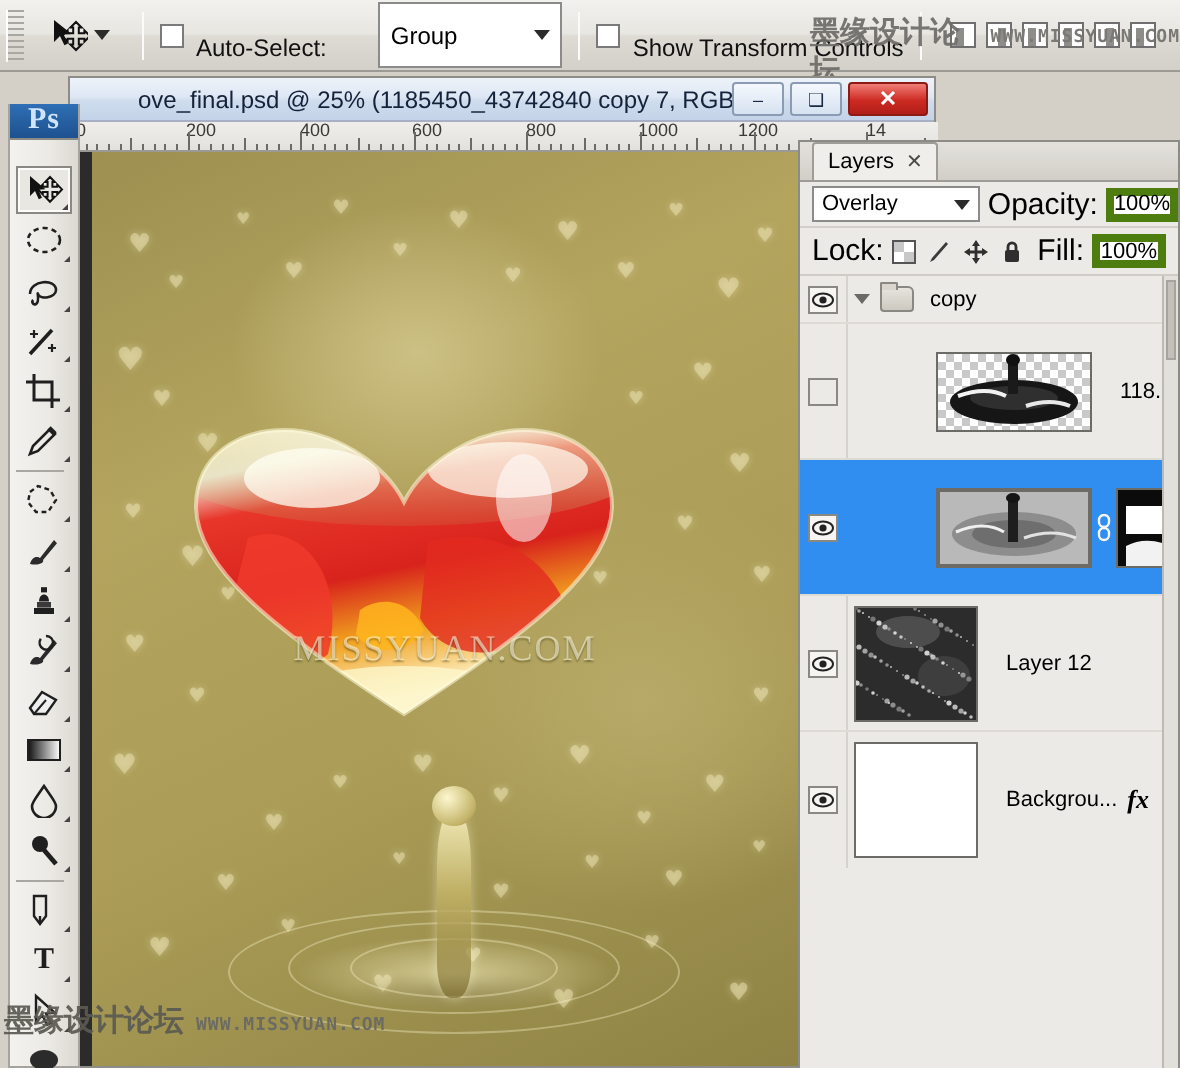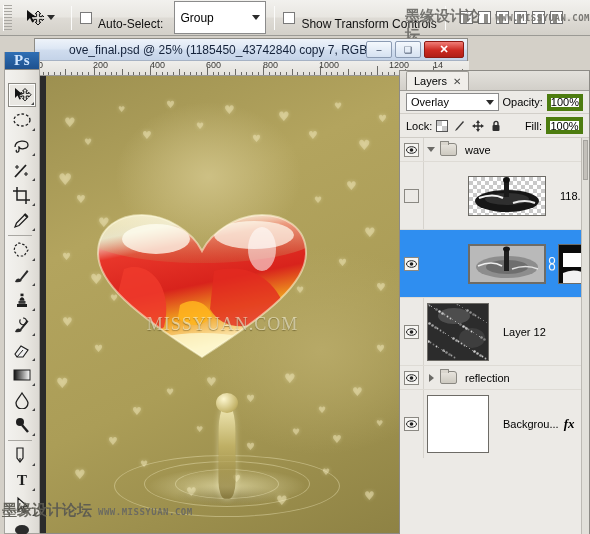--- a/index.html
+++ b/index.html
@@ -35,21 +35,21 @@
   }
   .ob-sep { width: 1px; height: 24px; background: #b2b0ab; margin: 0 8px;
             border-right: 1px solid #fbfbfa; }
   .chk {
     width: 12px; height: 12px; background: #fff;
     border: 1px solid #7a7a7a; display: inline-block; flex: none;
   }
   .ob-label { font-size: 12px; color: #111; white-space: nowrap; margin-top: 12px; }
   .ob-group { display: flex; align-items: center; gap: 6px; }
   .ob-select {
-    margin-left: 5px; width: 92px; height: 33px; background: #fff;
+    margin-left: 20px; width: 92px; height: 33px; background: #fff;
     border: 1px solid #8b8b8b; display: flex; align-items: center;
     justify-content: space-between; padding: 0 5px; font-size: 12px;
   }
   .align-icons { display: flex; align-items: center; gap: 5px; padding-left: 6px; }
   .align-ic {
     width: 13px; height: 13px; border: 1px solid #6f6f6f; background: #fff;
     position: relative;
   }
   .align-ic::after {
     content: ""; position: absolute; left: 2px; top: 2px; width: 4px; height: 9px;
@@ -223,21 +223,21 @@
   .lp-row1 { border-bottom: 1px solid #d2cfc9; }
   .blend-select {
     width: 102px; height: 18px; background: #fff; border: 1px solid #8b8b8b;
     display: flex; align-items: center; justify-content: space-between;
     padding: 0 4px; font-size: 11px; gap: 28px;
   }
   .lp-num {
     width: 37px; height: 17px; background: #fff; border: 4px solid #4d7c0f;
     font-size: 11px; display: flex; align-items: center; justify-content: center;
   }
-  .lp-lbl { font-size: 11px; white-space: nowrap; }
+  .lp-lbl { font-size: 15px; white-space: nowrap; }
   .lock-ics { display: flex; align-items: center; gap: 6px; }
   .lock-ic { width: 12px; height: 12px; position: relative; }
 
   .layer-list {
     flex: 1; overflow: hidden; background: #eceae6;
     border-top: 1px solid #cfccc6;
   }
   .layer-row {
     display: flex; align-items: center; height: 34px; position: relative;
     border-bottom: 1px solid #dedbd5;
@@ -374,21 +374,21 @@
       </span>
     </div>
 
     <div class="ruler">
       <span class="lbl" style="left:3px">0</span>
       <span class="lbl" style="left:58px">200</span>
       <span class="lbl" style="left:115px">400</span>
       <span class="lbl" style="left:171px">600</span>
       <span class="lbl" style="left:228px">800</span>
       <span class="lbl" style="left:284px">1000</span>
-      <span class="lbl" style="left:354px">1200</span>
+      <span class="lbl" style="left:334px">1200</span>
       <span class="lbl" style="left:398px">14</span>
       <span id="ruler-ticks"><span class="tick" style="left:2.0px;height:9px"></span><span class="tick" style="left:7.7px;height:3px"></span><span class="tick" style="left:13.3px;height:3px"></span><span class="tick" style="left:19.0px;height:3px"></span><span class="tick" style="left:24.6px;height:3px"></span><span class="tick" style="left:30.3px;height:6px"></span><span class="tick" style="left:36.0px;height:3px"></span><span class="tick" style="left:41.6px;height:3px"></span><span class="tick" style="left:47.3px;height:3px"></span><span class="tick" style="left:52.9px;height:3px"></span><span class="tick" style="left:58.6px;height:9px"></span><span class="tick" style="left:64.3px;height:3px"></span><span class="tick" style="left:69.9px;height:3px"></span><span class="tick" style="left:75.6px;height:3px"></span><span class="tick" style="left:81.2px;height:3px"></span><span class="tick" style="left:86.9px;height:6px"></span><span class="tick" style="left:92.6px;height:3px"></span><span class="tick" style="left:98.2px;height:3px"></span><span class="tick" style="left:103.9px;height:3px"></span><span class="tick" style="left:109.5px;height:3px"></span><span class="tick" style="left:115.2px;height:9px"></span><span class="tick" style="left:120.9px;height:3px"></span><span class="tick" style="left:126.5px;height:3px"></span><span class="tick" style="left:132.2px;height:3px"></span><span class="tick" style="left:137.8px;height:3px"></span><span class="tick" style="left:143.5px;height:6px"></span><span class="tick" style="left:149.2px;height:3px"></span><span class="tick" style="left:154.8px;height:3px"></span><span class="tick" style="left:160.5px;height:3px"></span><span class="tick" style="left:166.1px;height:3px"></span><span class="tick" style="left:171.8px;height:9px"></span><span class="tick" style="left:177.5px;height:3px"></span><span class="tick" style="left:183.1px;height:3px"></span><span class="tick" style="left:188.8px;height:3px"></span><span class="tick" style="left:194.4px;height:3px"></span><span class="tick" style="left:200.1px;height:6px"></span><span class="tick" style="left:205.8px;height:3px"></span><span class="tick" style="left:211.4px;height:3px"></span><span class="tick" style="left:217.1px;height:3px"></span><span class="tick" style="left:222.7px;height:3px"></span><span class="tick" style="left:228.4px;height:9px"></span><span class="tick" style="left:234.1px;height:3px"></span><span class="tick" style="left:239.7px;height:3px"></span><span class="tick" style="left:245.4px;height:3px"></span><span class="tick" style="left:251.0px;height:3px"></span><span class="tick" style="left:256.7px;height:6px"></span><span class="tick" style="left:262.4px;height:3px"></span><span class="tick" style="left:268.0px;height:3px"></span><span class="tick" style="left:273.7px;height:3px"></span><span class="tick" style="left:279.3px;height:3px"></span><span class="tick" style="left:285.0px;height:9px"></span><span class="tick" style="left:290.7px;height:3px"></span><span class="tick" style="left:296.3px;height:3px"></span><span class="tick" style="left:302.0px;height:3px"></span><span class="tick" style="left:307.6px;height:3px"></span><span class="tick" style="left:313.3px;height:6px"></span><span class="tick" style="left:319.0px;height:3px"></span><span class="tick" style="left:324.6px;height:3px"></span><span class="tick" style="left:330.3px;height:3px"></span><span class="tick" style="left:335.9px;height:3px"></span><span class="tick" style="left:341.6px;height:9px"></span><span class="tick" style="left:347.3px;height:3px"></span><span class="tick" style="left:352.9px;height:3px"></span><span class="tick" style="left:358.6px;height:3px"></span><span class="tick" style="left:364.2px;height:3px"></span><span class="tick" style="left:369.9px;height:6px"></span><span class="tick" style="left:375.6px;height:3px"></span><span class="tick" style="left:381.2px;height:3px"></span><span class="tick" style="left:386.9px;height:3px"></span><span class="tick" style="left:392.5px;height:3px"></span><span class="tick" style="left:398.2px;height:9px"></span><span class="tick" style="left:403.9px;height:3px"></span><span class="tick" style="left:409.5px;height:3px"></span><span class="tick" style="left:415.2px;height:3px"></span><span class="tick" style="left:420.8px;height:3px"></span><span class="tick" style="left:426.5px;height:6px"></span><span class="tick" style="left:432.2px;height:3px"></span></span>
     </div>
 
     <div class="canvas-wrap">
       <div class="art">
 
         <div class="hearts" id="bokeh-hearts">
             <span class="hb" style="left:18px;top:40px;font-size:13px">♥</span>
             <span class="hb" style="left:38px;top:62px;font-size:9px">♥</span>
@@ -661,21 +661,21 @@
             <svg width="11" height="8" viewBox="0 0 11 8">
                 <ellipse cx="5.5" cy="4" rx="5" ry="3.3" fill="none" stroke="#222" stroke-width="1"></ellipse>
                 <circle cx="5.5" cy="4" r="1.8" fill="#222"></circle>
               </svg>
           </span>
         </span>
         <span class="disc-cell">
             <span class="disc open"></span>
           </span>
         <span class="folder-ic"></span>
-        <span class="layer-name">wave</span>
+        <span class="layer-name">copy</span>
       </div>
 
       <div class="layer-row tall">
         <span class="eye-cell">
           <span class="eye-box empty"></span>
         </span>
         <span style="width:44px;flex:none"></span>
         <span class="thumb checker" style="width:78px;height:40px;position:relative;overflow:hidden">
           <svg width="76" height="38" viewBox="0 0 76 38" style="position:absolute;left:0;top:0">
             <ellipse cx="38" cy="24" rx="32" ry="11" fill="#161616"></ellipse>
@@ -808,35 +808,20 @@
               <circle cx="45.5" cy="10.5" r="1.3" fill="#e8e8e8" opacity="0.4"></circle>
               <circle cx="23.5" cy="33.5" r="0.5" fill="#e8e8e8" opacity="0.52"></circle>
               <circle cx="1.5" cy="1.5" r="0.9" fill="#e8e8e8" opacity="0.64"></circle>
               <circle cx="38.5" cy="24.5" r="1.3" fill="#e8e8e8" opacity="0.76"></circle>
               <circle cx="16.5" cy="47.5" r="0.5" fill="#e8e8e8" opacity="0.88"></circle>
             </svg>
         </span>
         <span class="layer-name" style="margin-left:14px">Layer 12</span>
       </div>
 
-      <div class="layer-row" style="height:24px">
-        <span class="eye-cell">
-          <span class="eye-box">
-            <svg width="11" height="8" viewBox="0 0 11 8">
-                <ellipse cx="5.5" cy="4" rx="5" ry="3.3" fill="none" stroke="#222" stroke-width="1"></ellipse>
-                <circle cx="5.5" cy="4" r="1.8" fill="#222"></circle>
-              </svg>
-          </span>
-        </span>
-        <span class="disc-cell">
-            <span class="disc"></span>
-          </span>
-        <span class="folder-ic"></span>
-        <span class="layer-name">reflection</span>
-      </div>
 
       <div class="layer-row tall" style="border-bottom:none">
         <span class="eye-cell">
           <span class="eye-box">
             <svg width="11" height="8" viewBox="0 0 11 8">
                 <ellipse cx="5.5" cy="4" rx="5" ry="3.3" fill="none" stroke="#222" stroke-width="1"></ellipse>
                 <circle cx="5.5" cy="4" r="1.8" fill="#222"></circle>
               </svg>
           </span>
         </span>

